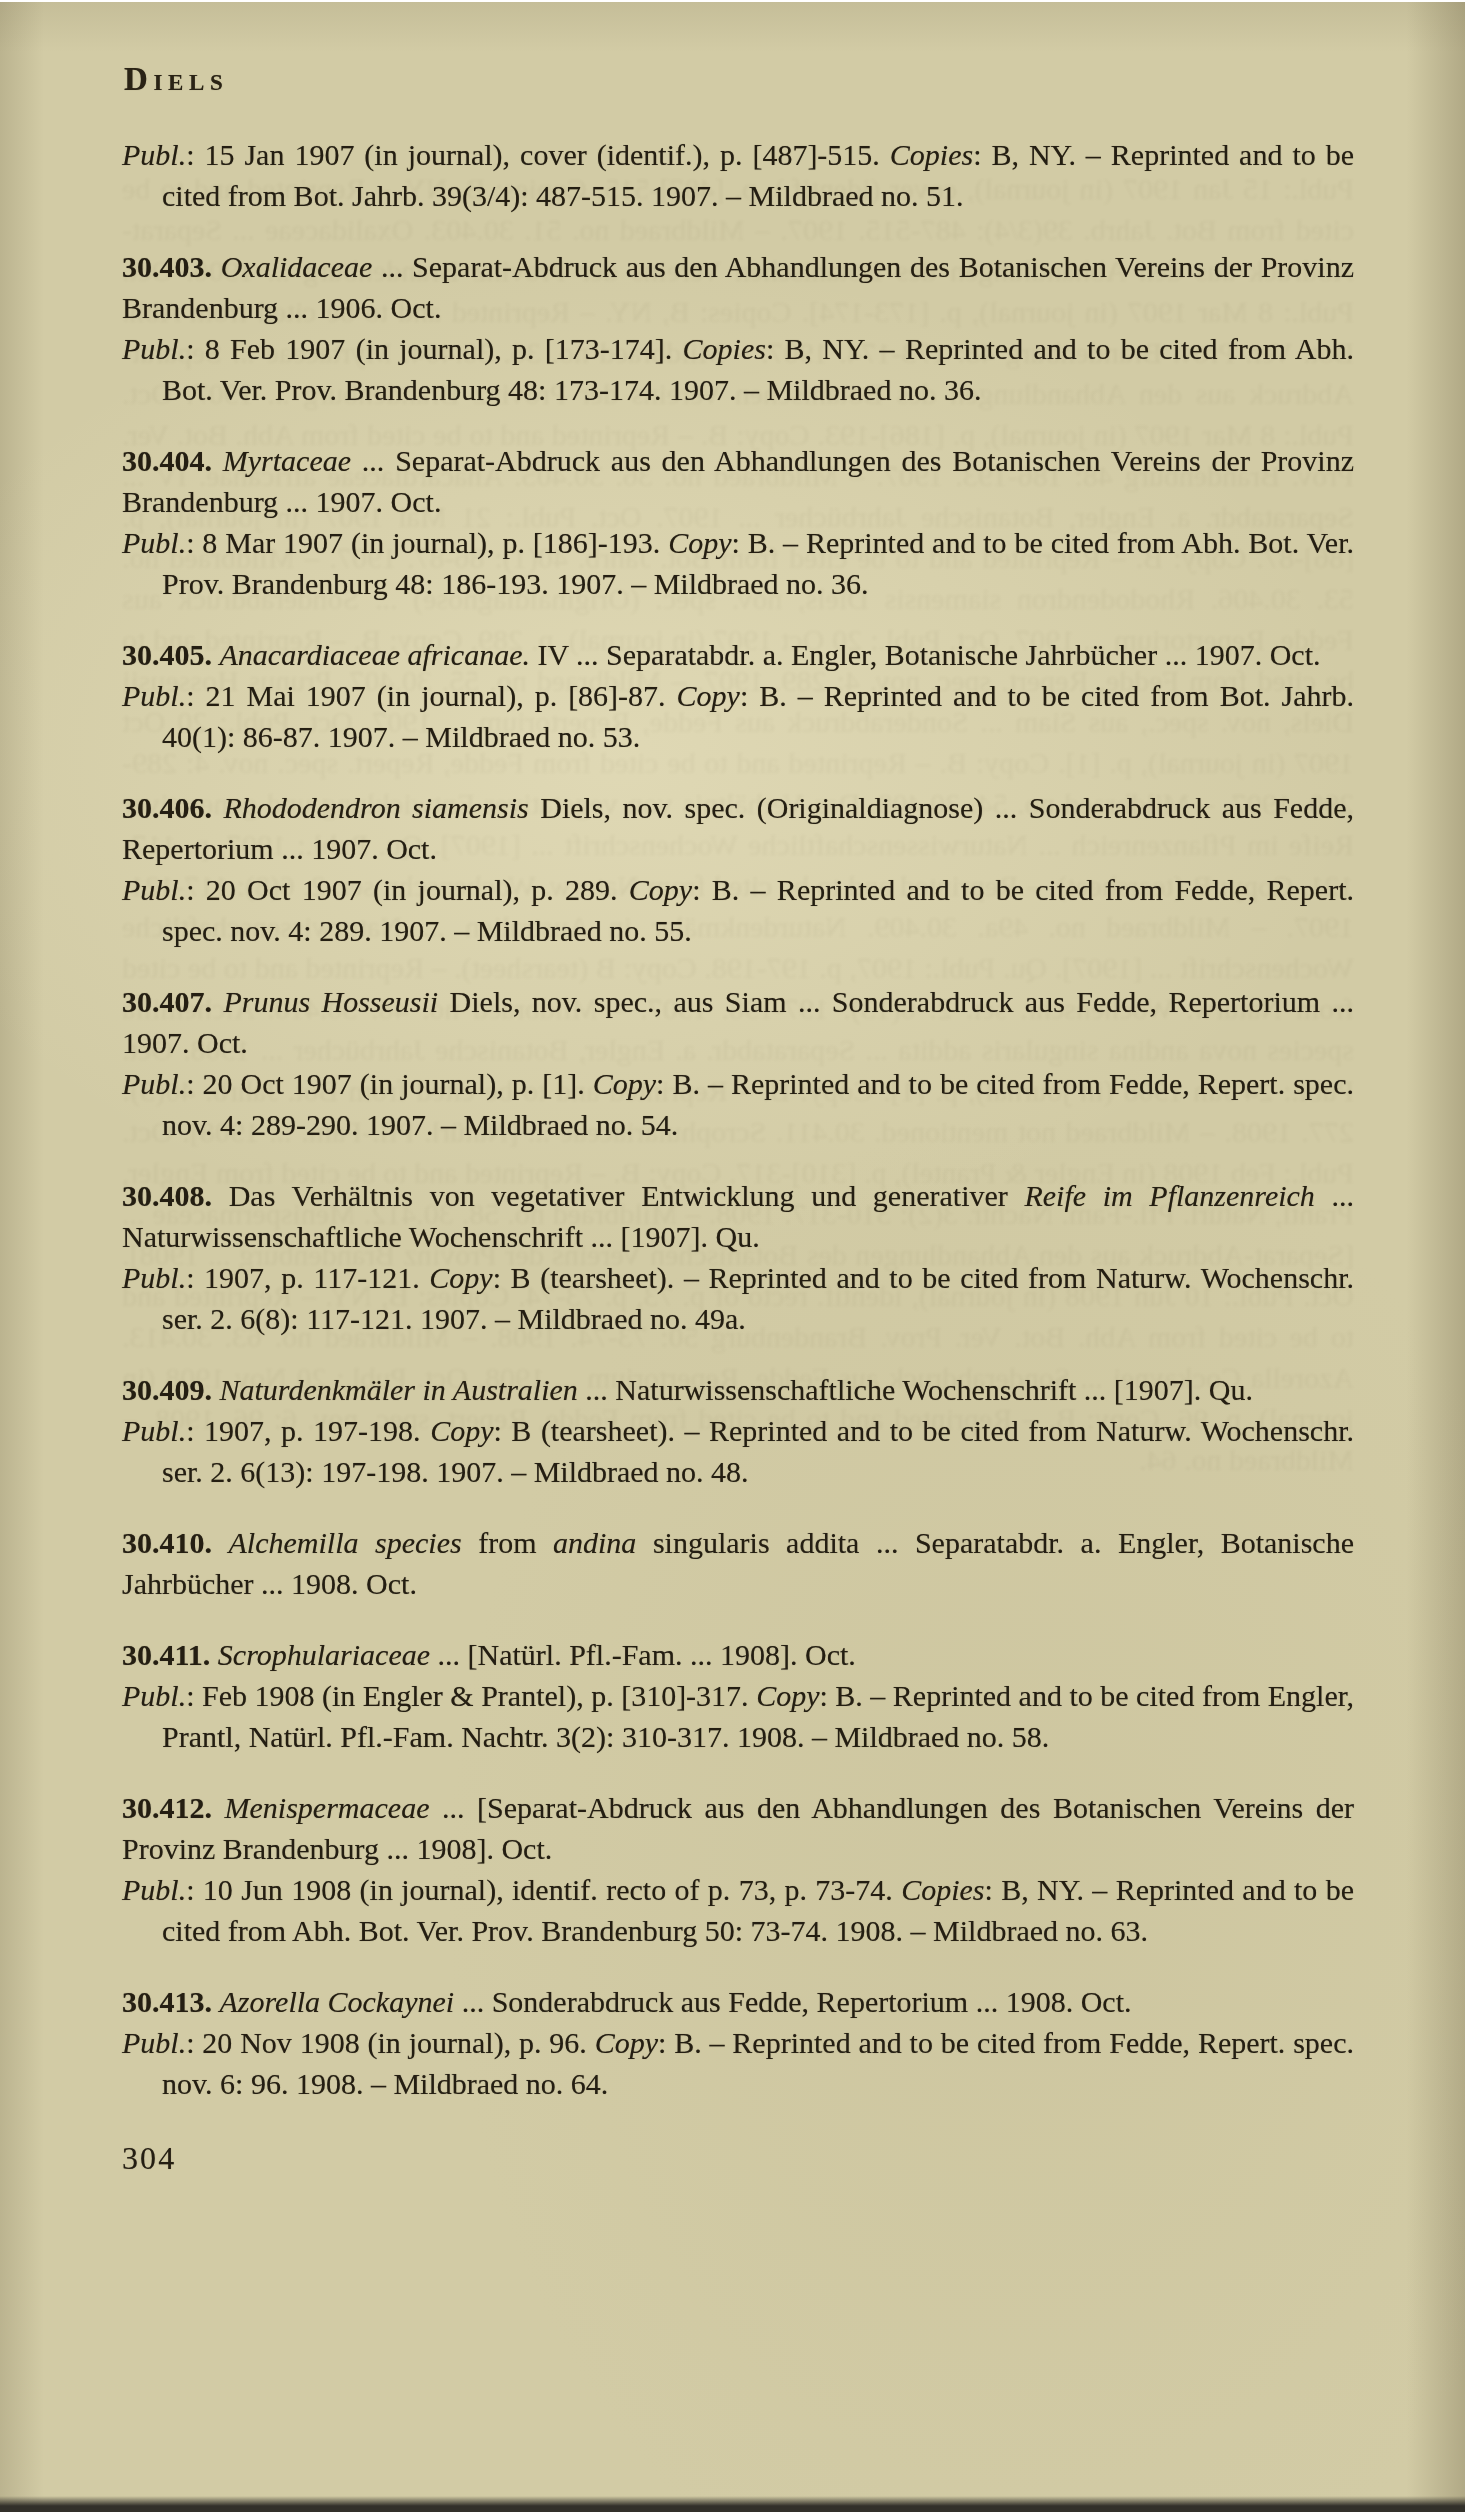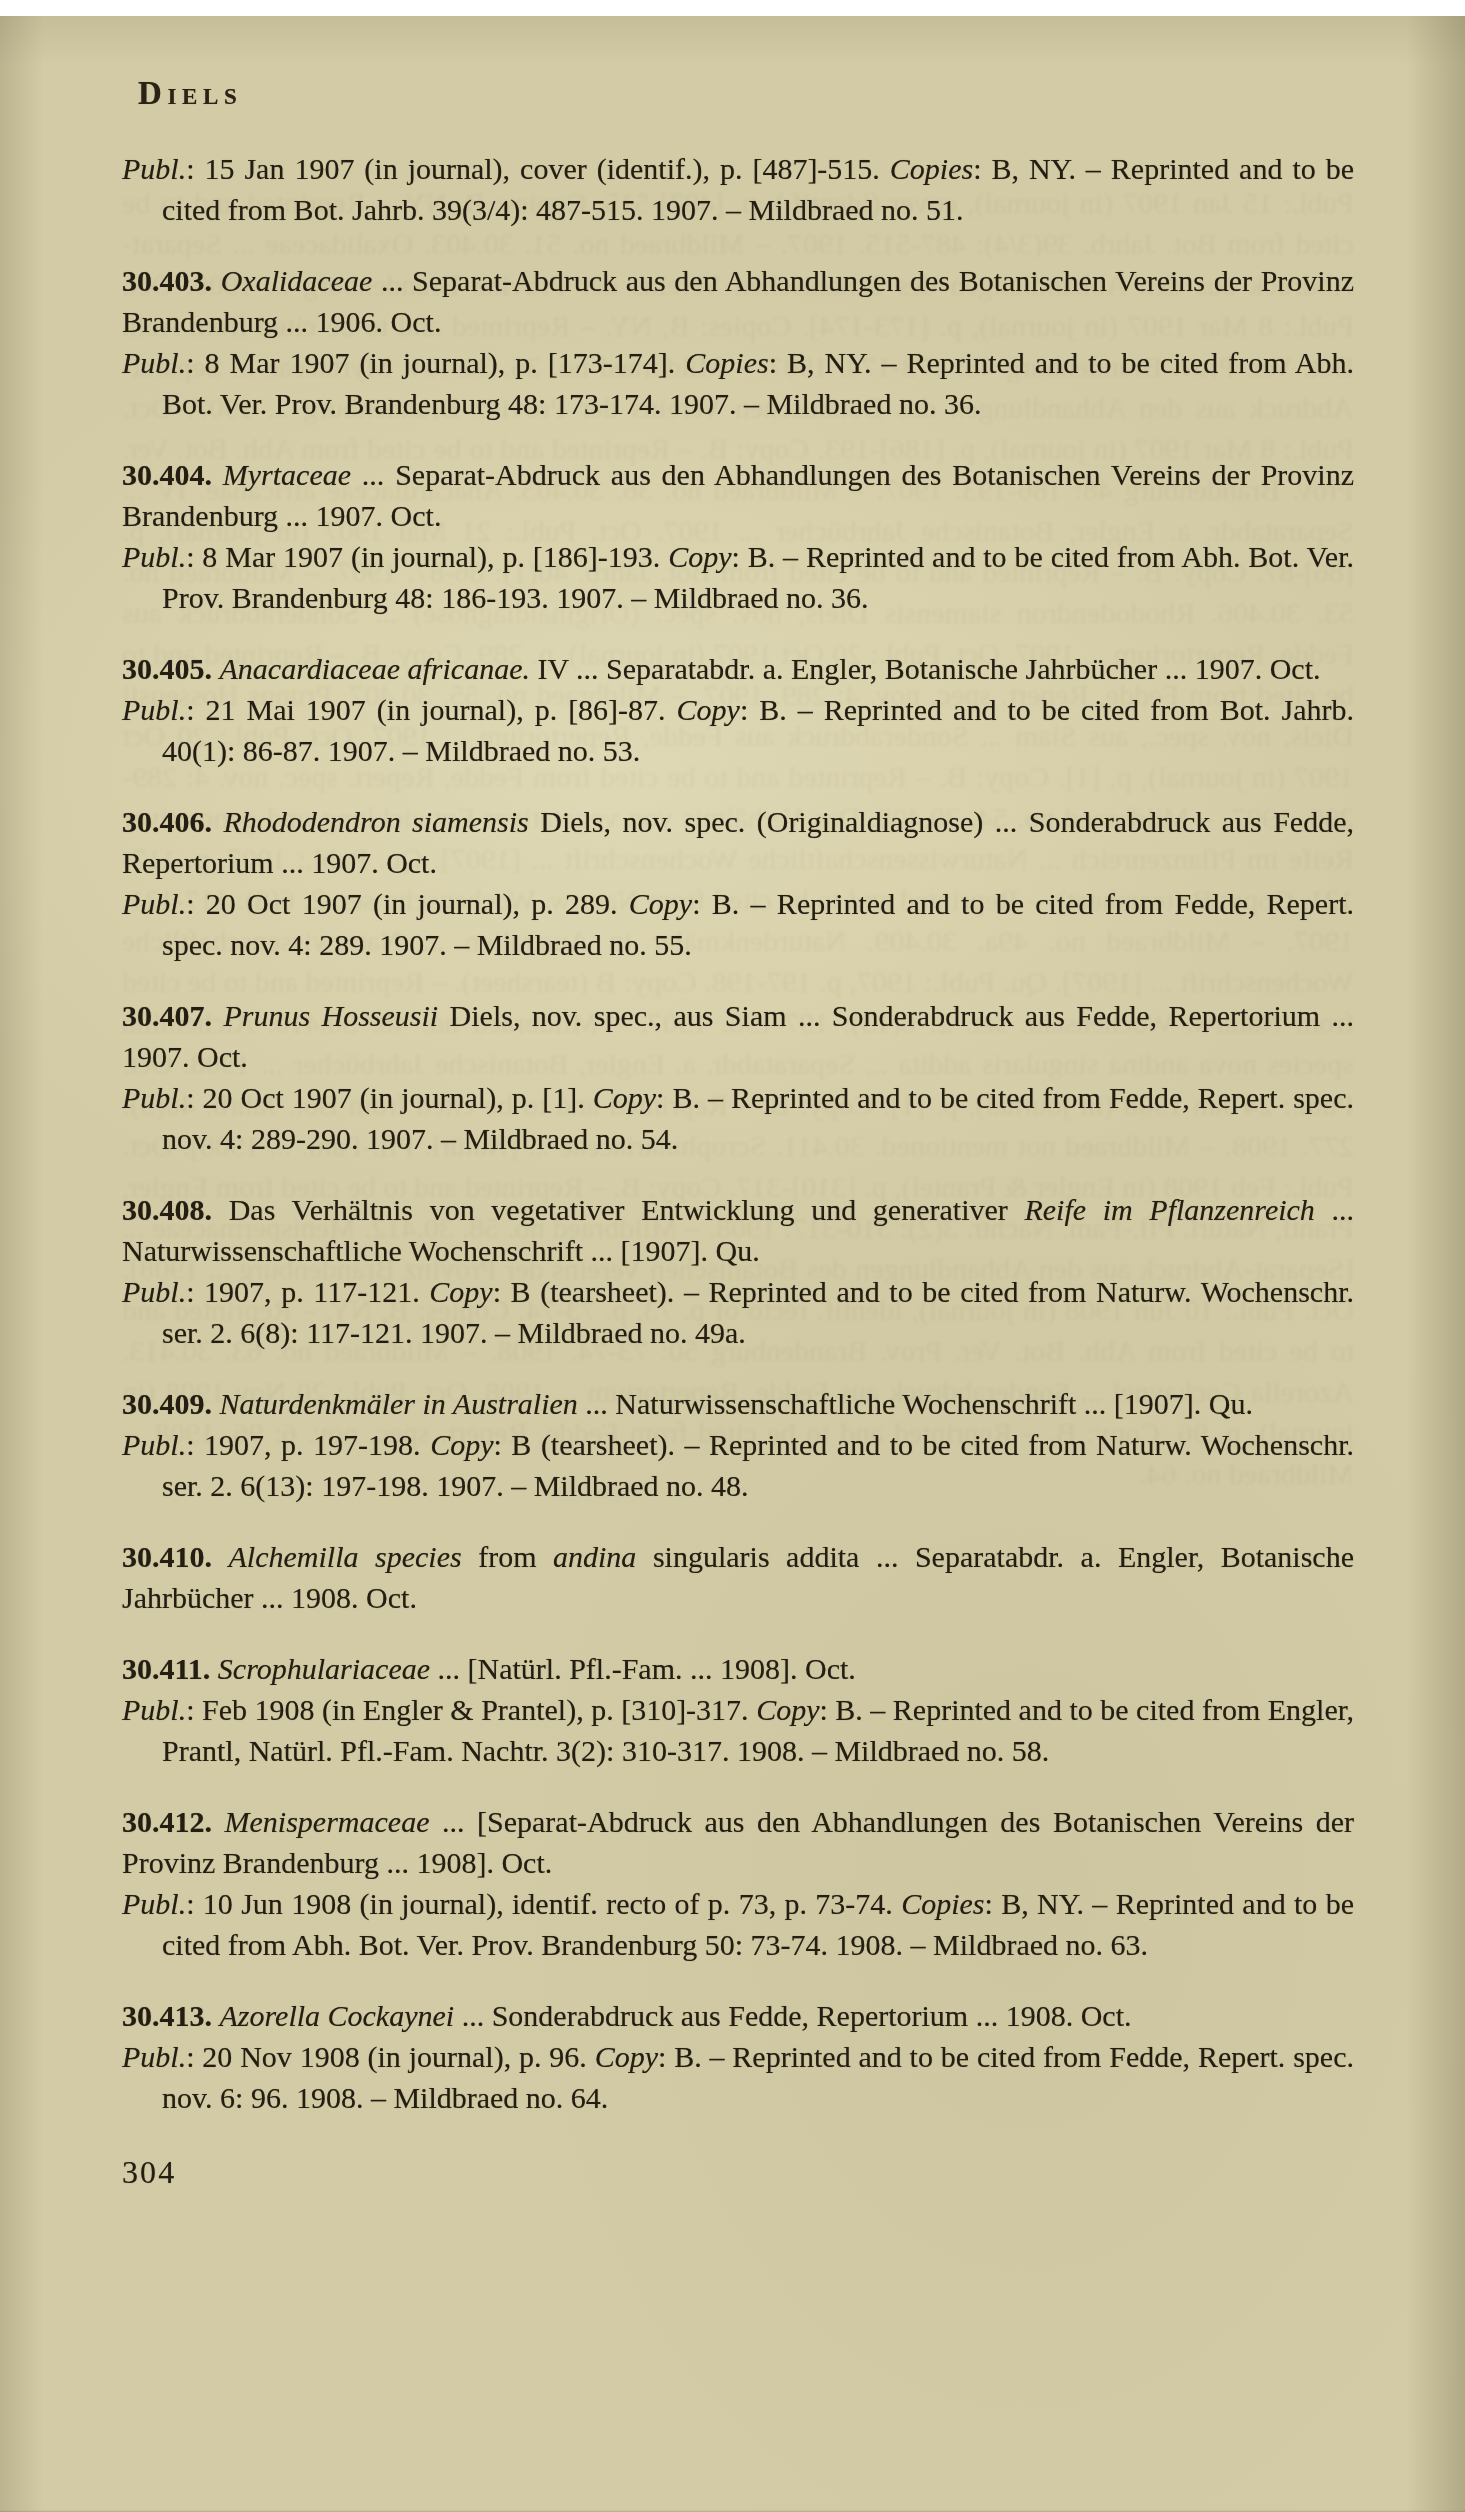--- a/index.html
+++ b/index.html
@@ -18,21 +18,21 @@
     background-color:var(--paper);
     background-image:
       radial-gradient(ellipse 1036px 691px at 42% 30%, rgba(240,233,200,0.45), rgba(240,233,200,0) 72%),
       radial-gradient(ellipse 829px 1105px at 70% 75%, rgba(197,189,150,0.35), rgba(197,189,150,0) 70%),
       linear-gradient(to right, rgba(82,72,44,0.18) 0, rgba(82,72,44,0) 3%),
       linear-gradient(to left, rgba(82,72,44,0.26) 0, rgba(82,72,44,0) 4%),
       linear-gradient(to bottom, rgba(82,72,44,0.10) 0, rgba(82,72,44,0) 2%);
     color:var(--ink);
   }
   .running-head{
-    margin:16px;
+    margin:2px;
     padding:59px 0 0 122px;
     font-variant:small-caps;
     font-size:33px;
     font-weight:600;
     letter-spacing:0.17em;
     color:#2a2315;
     text-shadow:0 0 0.7px rgba(42,35,21,0.5);
   }
   .text{
     position:relative;
@@ -81,21 +81,21 @@
 </style>
 </head>
 <body>
 
 <div class="page">
   <div class="ghost" aria-hidden="true">Publ.: 15 Jan 1907 (in journal), cover (identif.), p. [487]-515. Copies: B, NY. – Reprinted and to be cited from Bot. Jahrb. 39(3/4): 487-515. 1907. – Mildbraed no. 51. 30.403. Oxalidaceae ... Separat-Abdruck aus den Abhandlungen des Botanischen Vereins der Provinz Brandenburg ... 1906. Oct. Publ.: 8 Mar 1907 (in journal), p. [173-174]. Copies: B, NY. – Reprinted and to be cited from Abh. Bot. Ver. Prov. Brandenburg 48: 173-174. 1907. – Mildbraed no. 36. 30.404. Myrtaceae ... Separat-Abdruck aus den Abhandlungen des Botanischen Vereins der Provinz Brandenburg ... 1907. Oct. Publ.: 8 Mar 1907 (in journal), p. [186]-193. Copy: B. – Reprinted and to be cited from Abh. Bot. Ver. Prov. Brandenburg 48: 186-193. 1907. – Mildbraed no. 36. 30.405. Anacardiaceae africanae. IV ... Separatabdr. a. Engler, Botanische Jahrbücher ... 1907. Oct. Publ.: 21 Mai 1907 (in journal), p. [86]-87. Copy: B. – Reprinted and to be cited from Bot. Jahrb. 40(1): 86-87. 1907. – Mildbraed no. 53. 30.406. Rhododendron siamensis Diels, nov. spec. (Originaldiagnose) ... Sonderabdruck aus Fedde, Repertorium ... 1907. Oct. Publ.: 20 Oct 1907 (in journal), p. 289. Copy: B. – Reprinted and to be cited from Fedde, Repert. spec. nov. 4: 289. 1907. – Mildbraed no. 55. 30.407. Prunus Hosseusii Diels, nov. spec., aus Siam ... Sonderabdruck aus Fedde, Repertorium ... 1907. Oct. Publ.: 20 Oct 1907 (in journal), p. [1]. Copy: B. – Reprinted and to be cited from Fedde, Repert. spec. nov. 4: 289-290. 1907. – Mildbraed no. 54. 30.408. Das Verhältnis von vegetativer Entwicklung und generativer Reife im Pflanzenreich ... Naturwissenschaftliche Wochenschrift ... [1907]. Qu. Publ.: 1907, p. 117-121. Copy: B (tearsheet). – Reprinted and to be cited from Naturw. Wochenschr. ser. 2. 6(8): 117-121. 1907. – Mildbraed no. 49a. 30.409. Naturdenkmäler in Australien ... Naturwissenschaftliche Wochenschrift ... [1907]. Qu. Publ.: 1907, p. 197-198. Copy: B (tearsheet). – Reprinted and to be cited from Naturw. Wochenschr. ser. 2. 6(13): 197-198. 1907. – Mildbraed no. 48. 30.410. Alchemilla species nova andina singularis addita ... Separatabdr. a. Engler, Botanische Jahrbücher ... 1908. Oct. Publ.: 24 Jan 1908 (in journal), p. [1]. Copy: B. – Reprinted and to be cited from Bot. Jahrb. 40(3): 277. 1908. – Mildbraed not mentioned. 30.411. Scrophulariaceae ... [Natürl. Pfl.-Fam. ... 1908]. Oct. Publ.: Feb 1908 (in Engler &amp; Prantel), p. [310]-317. Copy: B. – Reprinted and to be cited from Engler, Prantl, Natürl. Pfl.-Fam. Nachtr. 3(2): 310-317. 1908. – Mildbraed no. 58. 30.412. Menispermaceae ... [Separat-Abdruck aus den Abhandlungen des Botanischen Vereins der Provinz Brandenburg ... 1908]. Oct. Publ.: 10 Jun 1908 (in journal), identif. recto of p. 73, p. 73-74. Copies: B, NY. – Reprinted and to be cited from Abh. Bot. Ver. Prov. Brandenburg 50: 73-74. 1908. – Mildbraed no. 63. 30.413. Azorella Cockaynei ... Sonderabdruck aus Fedde, Repertorium ... 1908. Oct. Publ.: 20 Nov 1908 (in journal), p. 96. Copy: B. – Reprinted and to be cited from Fedde, Repert. spec. nov. 6: 96. 1908. – Mildbraed no. 64.</div>
   <h1 class="running-head">Diels</h1>
   <main class="text">
       <p class="publ"><span class="i">Publ.</span><span class="r">: 15 Jan 1907 (in journal), cover (identif.), p. [487]-515. </span><span class="i">Copies</span><span class="r">: B, NY. – Reprinted and to be cited from Bot. Jahrb. 39(3/4): 487-515. 1907. – Mildbraed no. 51.</span></p>
       <p class="entry"><span class="b">30.403.</span><span class="r"> </span><span class="i">Oxalidaceae</span><span class="r"> ... Separat-Abdruck aus den Abhandlungen des Botanischen Vereins der Provinz Brandenburg ... 1906. Oct.</span></p>
-      <p class="publ"><span class="i">Publ.</span><span class="r">: 8 Mar 1907 (in journal), p. [173-174]. </span><span class="i">Copies</span><span class="r">: B, NY. – Reprinted and to be cited from Abh. Bot. Ver. Prov. Brandenburg 48: 173-174. 1907. – Mildbraed no. 36.</span></p>
+      <p class="publ"><span class="i">Publ.</span><span class="r">: 8 Feb 1907 (in journal), p. [173-174]. </span><span class="i">Copies</span><span class="r">: B, NY. – Reprinted and to be cited from Abh. Bot. Ver. Prov. Brandenburg 48: 173-174. 1907. – Mildbraed no. 36.</span></p>
       <p class="entry"><span class="b">30.404.</span><span class="r"> </span><span class="i">Myrtaceae</span><span class="r"> ... Separat-Abdruck aus den Abhandlungen des Botanischen Vereins der Provinz Brandenburg ... 1907. Oct.</span></p>
       <p class="publ"><span class="i">Publ.</span><span class="r">: 8 Mar 1907 (in journal), p. [186]-193. </span><span class="i">Copy</span><span class="r">: B. – Reprinted and to be cited from Abh. Bot. Ver. Prov. Brandenburg 48: 186-193. 1907. – Mildbraed no. 36.</span></p>
       <p class="entry"><span class="b">30.405.</span><span class="r"> </span><span class="i">Anacardiaceae africanae.</span><span class="r"> IV ... Separatabdr. a. Engler, Botanische Jahrbücher ... 1907. Oct.</span></p>
       <p class="publ"><span class="i">Publ.</span><span class="r">: 21 Mai 1907 (in journal), p. [86]-87. </span><span class="i">Copy</span><span class="r">: B. – Reprinted and to be cited from Bot. Jahrb. 40(1): 86-87. 1907. – Mildbraed no. 53.</span></p>
       <p class="entry"><span class="b">30.406.</span><span class="r"> </span><span class="i">Rhododendron siamensis</span><span class="r"> Diels, nov. spec. (Originaldiagnose) ... Sonderabdruck aus Fedde, Repertorium ... 1907. Oct.</span></p>
       <p class="publ"><span class="i">Publ.</span><span class="r">: 20 Oct 1907 (in journal), p. 289. </span><span class="i">Copy</span><span class="r">: B. – Reprinted and to be cited from Fedde, Repert. spec. nov. 4: 289. 1907. – Mildbraed no. 55.</span></p>
       <p class="entry"><span class="b">30.407.</span><span class="r"> </span><span class="i">Prunus Hosseusii</span><span class="r"> Diels, nov. spec., aus Siam ... Sonderabdruck aus Fedde, Repertorium ... 1907. Oct.</span></p>
       <p class="publ"><span class="i">Publ.</span><span class="r">: 20 Oct 1907 (in journal), p. [1]. </span><span class="i">Copy</span><span class="r">: B. – Reprinted and to be cited from Fedde, Repert. spec. nov. 4: 289-290. 1907. – Mildbraed no. 54.</span></p>
       <p class="entry"><span class="b">30.408.</span><span class="r"> Das Verhältnis von vegetativer Entwicklung und generativer </span><span class="i">Reife im Pflanzenreich</span><span class="r"> ... Naturwissenschaftliche Wochenschrift ... [1907]. Qu.</span></p>
       <p class="publ"><span class="i">Publ.</span><span class="r">: 1907, p. 117-121. </span><span class="i">Copy</span><span class="r">: B (tearsheet). – Reprinted and to be cited from Naturw. Wochenschr. ser. 2. 6(8): 117-121. 1907. – Mildbraed no. 49a.</span></p>

